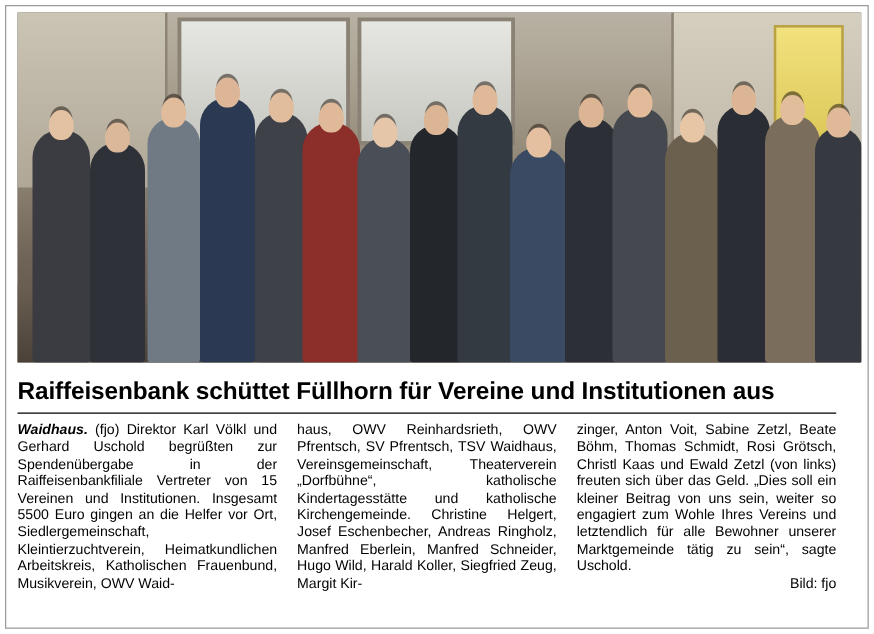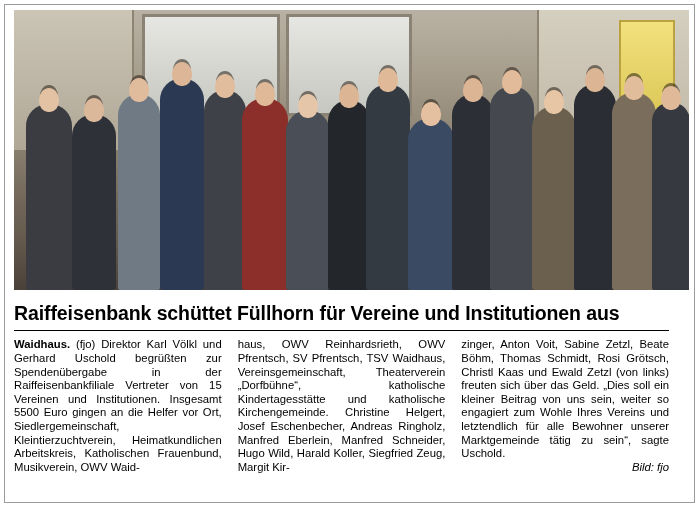--- a/index.html
+++ b/index.html
@@ -113,25 +113,25 @@
     width: 213px;
     font-size: 11.3px;
     line-height: 13.6px;
     text-align: justify;
     text-justify: inter-word;
     hyphens: manual;
   }
   .col p { margin: 0; }
   .lead {
     font-weight: bold;
+    font-style: italic;
   }
   .credit {
     text-align: right;
     display: block;
-    font-style: italic;
   }
   .frame-border {
     position: absolute;
     left: 4px; top: 4px;
     width: 691px; height: 499px;
     border: 1px solid #9b9b9b;
     box-sizing: border-box;
     pointer-events: none;
   }
 </style>

